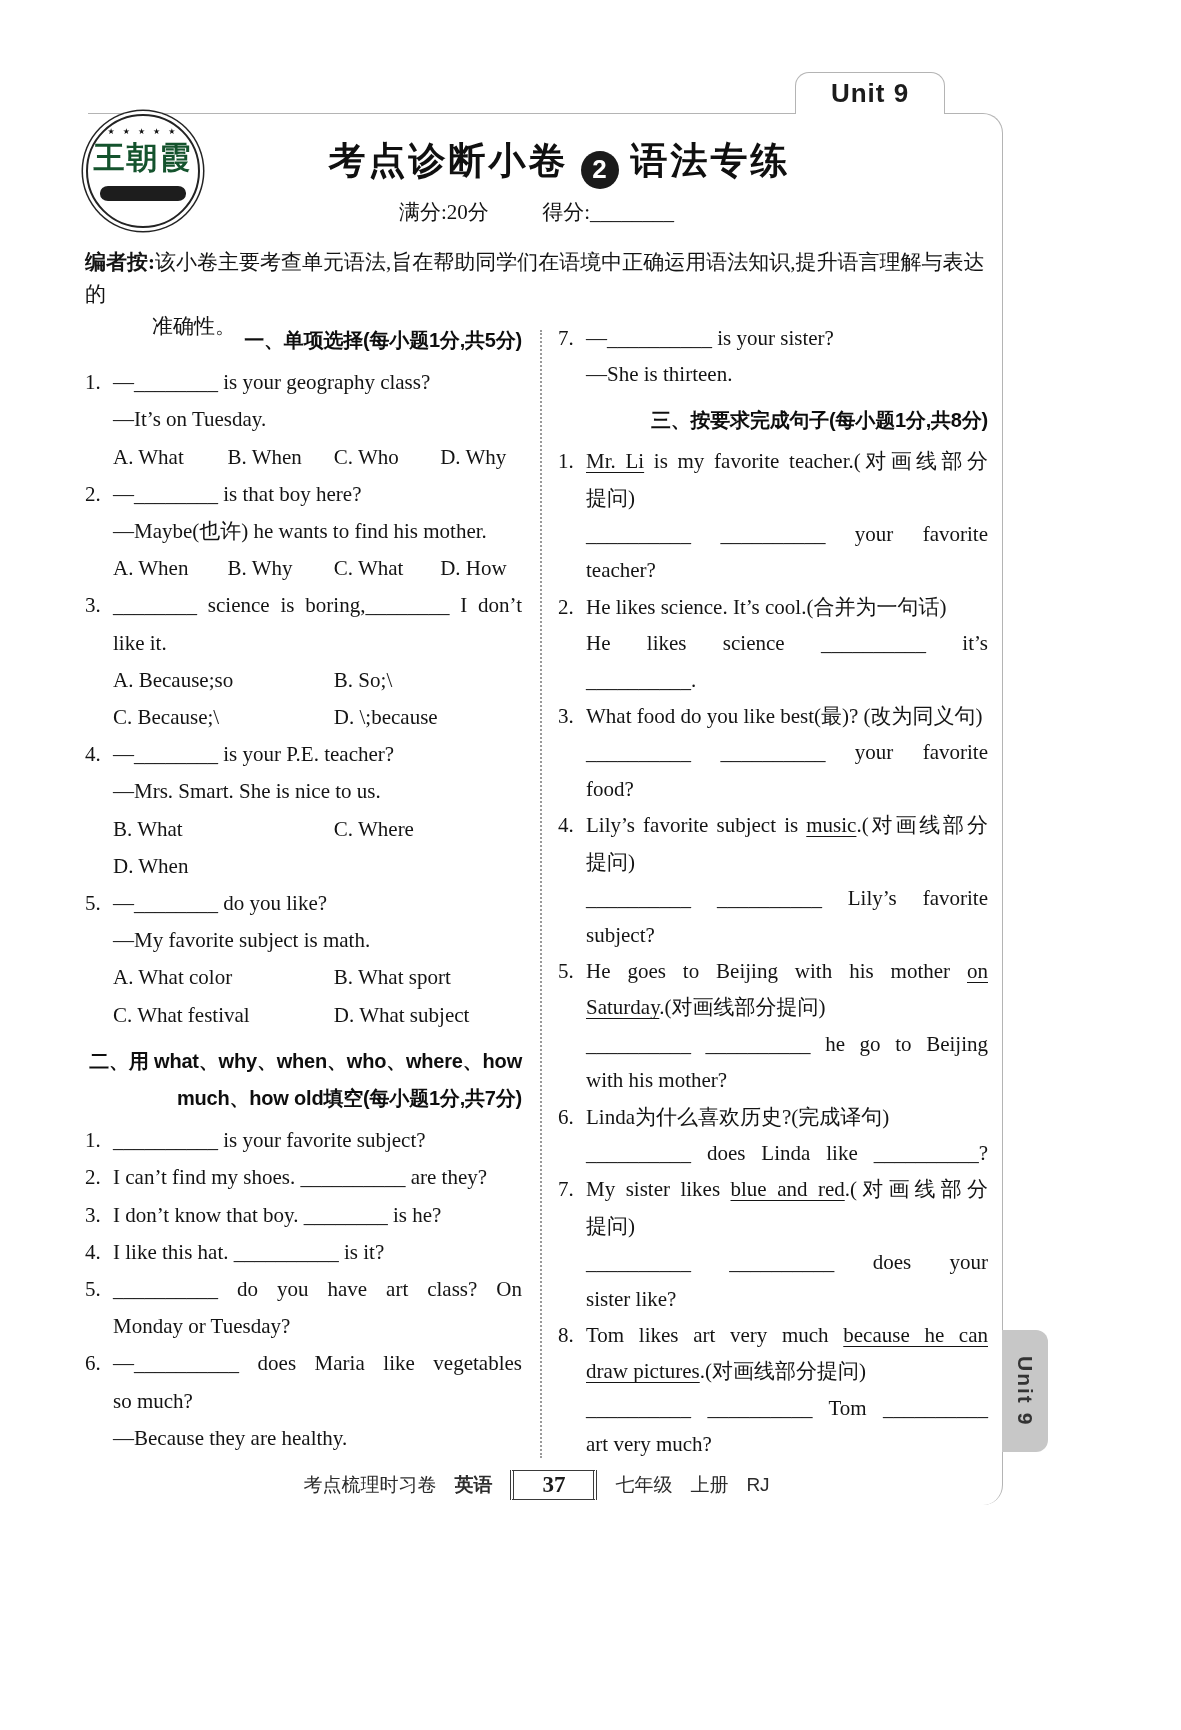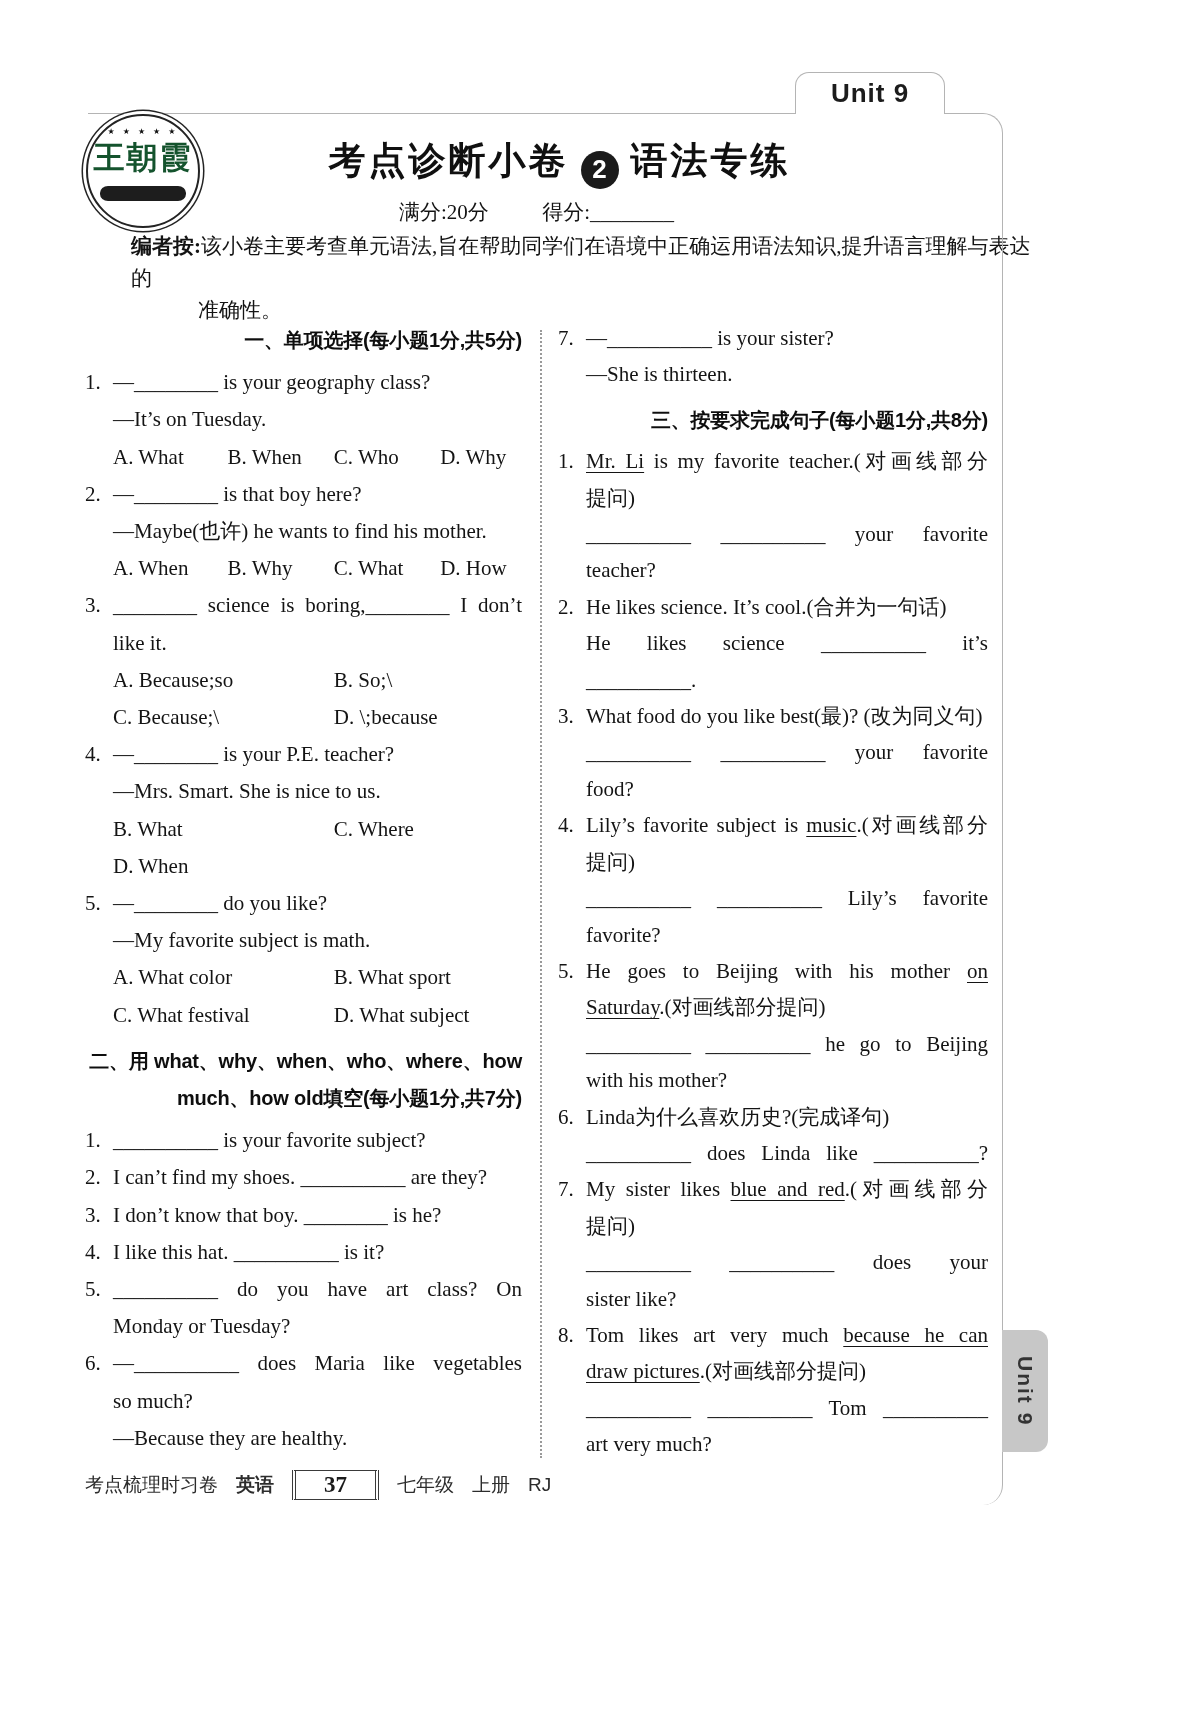--- a/index.html
+++ b/index.html
@@ -27,21 +27,21 @@
 
   
   .title { position:absolute; left:85px; top:136px; width:903px; text-align:center; z-index:2;
     font-family:"Liberation Sans","DejaVu Sans",sans-serif; font-weight:700; font-size:37px; letter-spacing:3px; color:#101010;padding-left:46px; }
   .badge { display:inline-flex; width:38px; height:38px; border-radius:50%; background:#1b1b1b; color:#fff;
     align-items:center; justify-content:center; font-size:26px; letter-spacing:0; vertical-align:-5px; margin:0 12px; }
 
   .score-line { position:absolute; left:85px; top:198px; width:903px; text-align:center; font-size:21px; color:#141414; }
   .score-full { margin-right:48px; }
 
-  .editor { position:absolute; left:85px; top:230px; width:905px; font-size:21px; line-height:32px; color:#141414;margin-left:46px; }
+  .editor { position:absolute; left:85px; top:246px; width:905px; font-size:21px; line-height:32px; color:#141414; }
   .ed-label { font-weight:bold; }
   .ed-cont { padding-left:67px; }
 
   
   .col { position:absolute; font-size:21px; color:#141414; }
   .col-left  { left:85px;  top:322px; width:437px; line-height:37.2px; }
   .col-right { left:558px; top:320px; width:430px; line-height:36.4px; }
 
   .divider { position:absolute; left:540px; top:330px; height:1128px; border-left:2px dotted #9a9a9a; }
 
@@ -56,21 +56,21 @@
   .line { min-height:1em; }
   .just { text-align:justify; text-align-last:justify; }
   .u { text-decoration:underline; text-underline-offset:4px; text-decoration-thickness:1px; }
 
   .opts { display:grid; }
   .opts.cols4 { grid-template-columns:28% 26% 26% 20%; }
   .opts.cols2 { grid-template-columns:54% 46%; }
 
   
   .footer { position:absolute; left:85px; top:1470px; width:903px; display:flex; align-items:center;
-    justify-content:flex-start; gap:18px; font-size:19px; color:#2c2c2c;
+    justify-content:center; gap:18px; font-size:19px; color:#2c2c2c;
     font-family:"Liberation Sans","DejaVu Sans",sans-serif; }
   .footer .subject { font-weight:700; }
   .page-box { border-top:1.5px solid #3a3a3a; border-bottom:1.5px solid #3a3a3a;
     border-left:4px double #3a3a3a; border-right:4px double #3a3a3a;
     padding:1px 28px; font-size:23px; font-weight:700; font-family:"Liberation Serif",serif; color:#1a1a1a; }
 
   
   .side-tab { position:absolute; left:1002px; top:1330px; width:46px; height:122px; background:#c7c7c7;
     border-radius:0 12px 12px 0; z-index:2; display:flex; align-items:center; justify-content:center; }
   .side-tab span { writing-mode:vertical-rl; font-family:"Liberation Sans","DejaVu Sans",sans-serif;
@@ -224,21 +224,21 @@
       <span class="num">3.</span>
       <div class="line"><span>What food do you like best(最)? (改为同义句)</span></div>
       <div class="line just"><span>__________ __________ your favorite</span></div>
       <div class="line"><span>food?</span></div>
     </div>
     <div class="item">
       <span class="num">4.</span>
       <div class="line just"><span>Lily’s favorite subject is </span><span class="u">music</span><span>.(对画线部分</span></div>
       <div class="line"><span>提问)</span></div>
       <div class="line just"><span>__________ __________ Lily’s favorite</span></div>
-      <div class="line"><span>favorite?</span></div>
+      <div class="line"><span>subject?</span></div>
     </div>
     <div class="item">
       <span class="num">5.</span>
       <div class="line just"><span>He goes to Beijing with his mother </span><span class="u">on</span></div>
       <div class="line"><span class="u">Saturday</span><span>.(对画线部分提问)</span></div>
       <div class="line just"><span>__________ __________ he go to Beijing</span></div>
       <div class="line"><span>with his mother?</span></div>
     </div>
     <div class="item">
       <span class="num">6.</span>

